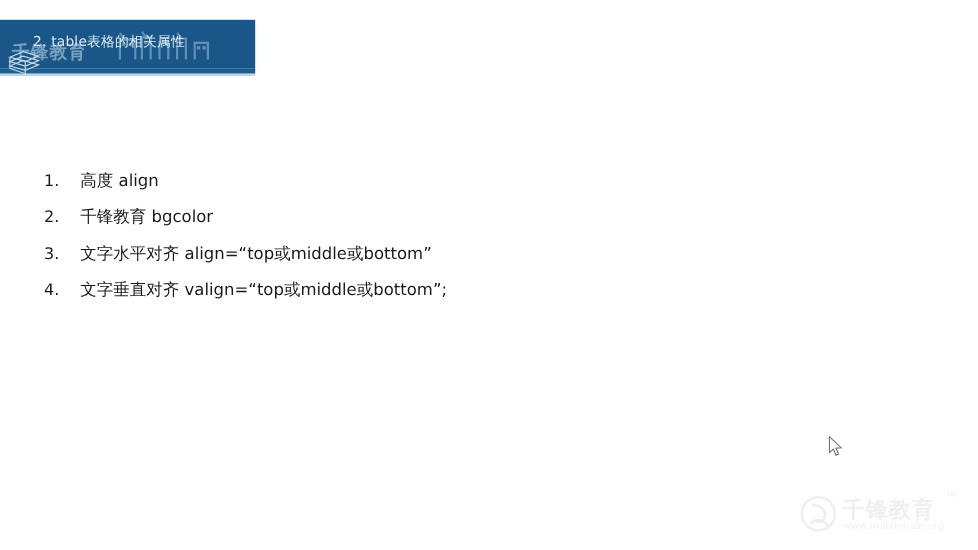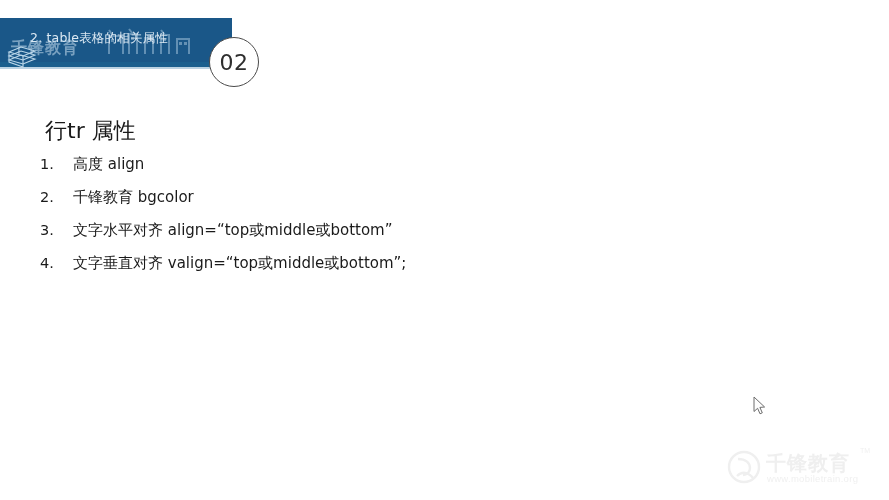--- a/index.html
+++ b/index.html
@@ -248,26 +248,22 @@
         <path d="M2,6 L14,1 L28,5 L16,10 Z"></path>
         <path d="M2,10 L14,5 L28,9 L16,14 Z"></path>
         <path d="M2,14 L14,9 L28,13 L16,18 Z"></path>
         <path d="M2,6 L2,16 L16,21 L16,10"></path>
       </g>
     </svg>
 
     <div class="banner-title">2. table表格的相关属性</div>
     <div class="banner-watermark">千锋教育</div>
 
-    <div class="num-circle">
-      <span>02</span>
-    </div>
   </div>
 
-  <div class="content-title">行tr 属性</div>
 
   <div class="bullet-list">
     <div class="bullet-row">
       <span class="bullet-num">1.</span>
       <span class="bullet-text">高度  align</span>
     </div>
     <div class="bullet-row">
       <span class="bullet-num">2.</span>
       <span class="bullet-text">千锋教育   bgcolor</span>
     </div>

